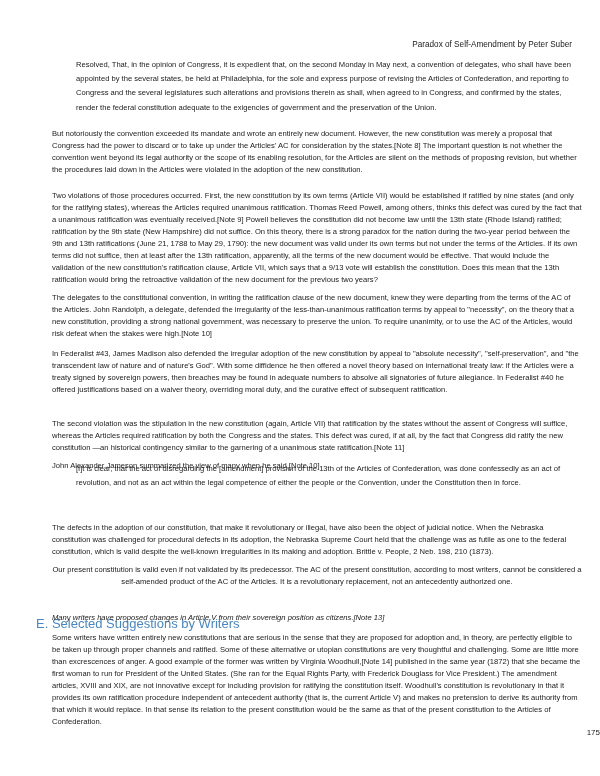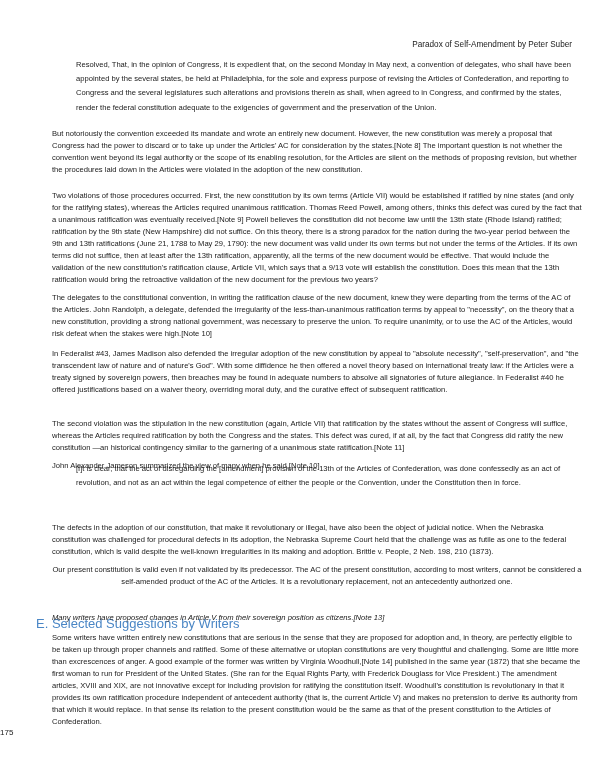--- a/index.html
+++ b/index.html
@@ -2,21 +2,21 @@
 <html><head>
 <meta charset="utf-8">
 <style>
   html, body { margin:0; padding:0; background:#ffffff; }
   body { width:600px; height:776px; position:relative; overflow:hidden;
          font-family:"Liberation Sans", sans-serif; color:#1a1a1a; }
   .running-header { position:absolute; right:28px; top:39px; font-size:8.2px; line-height:11px; text-align:right; }
   .blockquote { position:absolute; left:66px; width:500px; font-size:7.6px; line-height:14.2px; }
   .para { position:absolute; left:44px; width:530px; font-size:7.6px; line-height:12px; margin:8px; }
   .heading { position:absolute; left:36px; top:616px; font-size:13px; color:#4a86c5; margin:0; font-weight:normal; }
-  .page-number { position:absolute; left:0; width:600px; text-align:left; top:728px; font-size:8px; }
+  .page-number { position:absolute; left:0; width:600px; text-align:right; top:728px; font-size:8px; }
   p { margin:10px; }
 </style>
 </head>
 <body>
 
 <div class="running-header">Paradox of Self-Amendment by Peter Suber</div>
 
 <p class="blockquote" style="top:48px;">Resolved, That, in the opinion of Congress, it is expedient that, on the second Monday in May next, a convention of delegates, who shall have been appointed by the several states, be held at Philadelphia, for the sole and express purpose of revising the Articles of Confederation, and reporting to Congress and the several legislatures such alterations and provisions therein as shall, when agreed to in Congress, and confirmed by the states, render the federal constitution adequate to the exigencies of government and the preservation of the Union.</p>
 
 <p class="para" style="top:120px;">But notoriously the convention exceeded its mandate and wrote an entirely new document. However, the new constitution was merely a proposal that Congress had the power to discard or to take up under the Articles' AC for consideration by the states.[Note 8] The important question is not whether the convention went beyond its legal authority or the scope of its enabling resolution, for the Articles are silent on the methods of proposing revision, but whether the procedures laid down in the Articles were violated in the adoption of the new constitution.</p>

